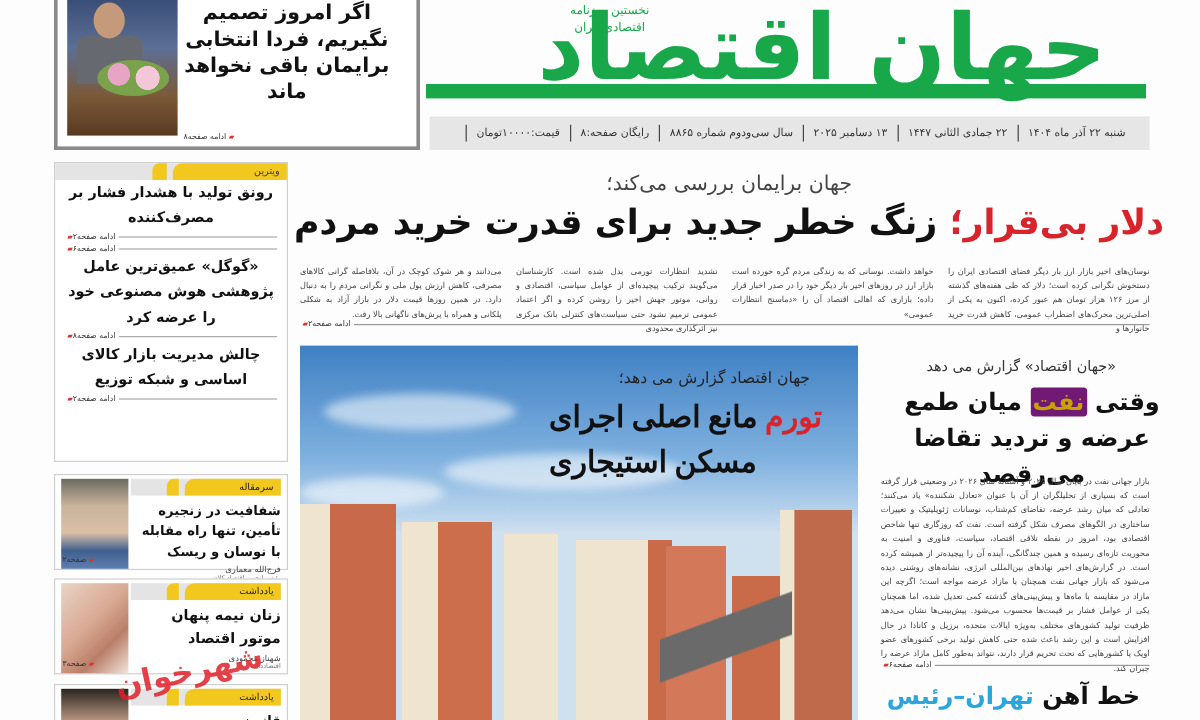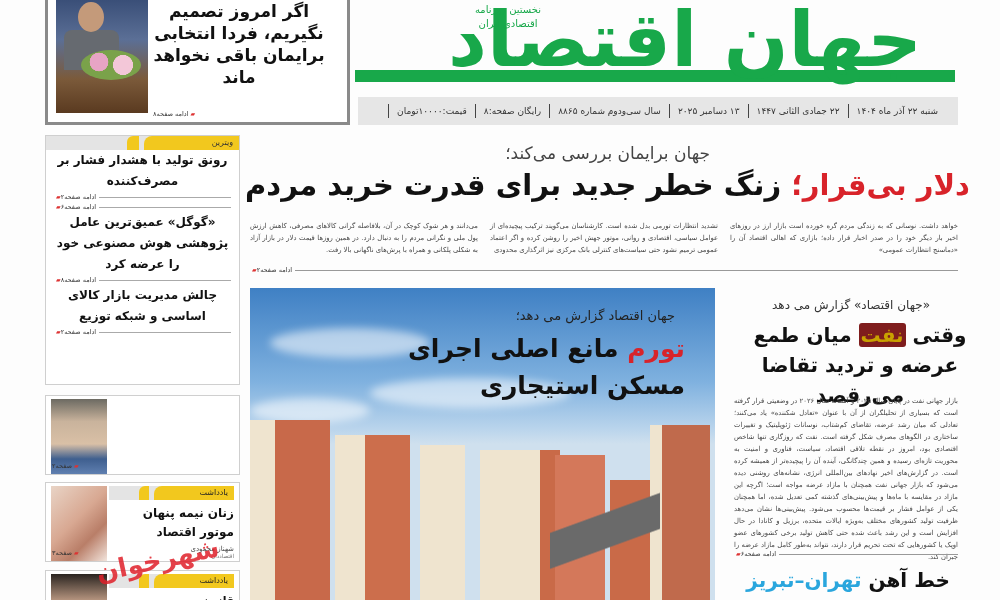--- a/index.html
+++ b/index.html
@@ -47,29 +47,29 @@
   .headline { position: absolute; right: 30px; top: 168px; font-size: 29px; font-weight: bold; color: #111; white-space: nowrap; letter-spacing: -0.5px; }
   .headline .red { color: #d8232a; }
   .lead-cols { position: absolute; left: 250px; top: 220px; width: 708px; height: 48px; display: flex; gap: 12px; direction: rtl; }
   .lead-cols p { flex: 1; font-size: 6.8px; line-height: 12px; color: #444; text-align: justify; }
   .lead-more { position: absolute; left: 250px; top: 266px; width: 708px; display: flex; align-items: center; gap: 3px; direction: ltr; }
   .lead-more .line { flex: 1; height: 1px; background: #999; }
   
   .main-photo { position: absolute; left: 250px; top: 288px; width: 465px; height: 312px; overflow: hidden; background: linear-gradient(180deg,#3f80c4 0%,#7fb1df 30%,#b9d4ec 45%,#cfe0ee 50%); }
   .cloud { position: absolute; background: rgba(255,255,255,0.55); border-radius: 50%; filter: blur(4px); }
   .photo-kicker { position: absolute; right: 40px; top: 20px; font-size: 13px; color: #222; }
-  .photo-title { position: absolute; right: 30px; top: 42px; font-size: 25px; line-height: 37px; font-weight: bold; color: #111; text-align: right; }
+  .photo-title { position: absolute; right: 30px; top: 42px; font-size: 25px; line-height: 37px; font-weight: bold; color: #111; text-align: left; font-family: Liberation Serif, serif; }
   .photo-title .red { color: #d8232a; }
   .bldg { position: absolute; bottom: 0; }
   .bldg .face { position:absolute; top:0; bottom:0; }
   .road { position:absolute; left:300px; bottom:0; width:110px; height:140px; background: linear-gradient(160deg, transparent 0 40%, #6a6a6a 41% 60%, transparent 61%); }
   
   .r-kicker { position: absolute; right: 70px; top: 298px; font-size: 12px; color: #333; }
   .r-title { position: absolute; right: 25px; top: 320px; width: 230px; font-size: 20px; line-height: 30px; font-weight: bold; color: #111; text-align: center; }
-  .r-title .hl { color: #c9a100; background: #7f1d1d; border-radius: 3px; padding: 0 2px; }
+  .r-title .hl { color: #c9a100; background: #701a75; border-radius: 3px; padding: 0 2px; }
   .r-body { position: absolute; left: 734px; top: 395px; width: 224px; font-size: 6.8px; line-height: 12px; color: #444; text-align: justify; }
   .r-more { position: absolute; left: 734px; top: 550px; width: 224px; display: flex; align-items: center; gap: 3px; direction: ltr; }
   .r-more .line { flex: 1; height: 1px; background: #999; }
   .rail-title { position: absolute; right: 50px; top: 568px; font-size: 20px; font-weight: bold; color: #111; white-space: nowrap; }
   .rail-title .blue { color: #2aa6dd; }
   .stamp { position: absolute; left: 95px; top: 545px; font-size: 26px; color: #e0202a; font-weight: bold; transform: rotate(-12deg); opacity: .85; }
 </style>
 </head>
 <body>
 
@@ -136,20 +136,29 @@
     <h3>چالش مدیریت بازار کالای اساسی و شبکه توزیع</h3>
     <div class="vitrin-more" style="direction:ltr">
         <span class="more">ادامه صفحه۲</span>
         <span class="line"></span>
       </div>
   </div>
 </div>
 
 <div class="op-box" style="top:395px;height:80px;">
   <div class="op-photo" style="background:linear-gradient(180deg,#6c6a62 0%,#c9b39c 30%,#d9c0a6 60%,#3f5f8f 80%,#5f7fb0 100%);"></div>
+  <div class="op-text">
+    <div class="cat-wrap">
+        <div class="cat2"></div>
+        <div class="cat">سرمقاله</div>
+      </div>
+    <div class="op-title">شفافیت در زنجیره تأمین، تنها راه مقابله با نوسان و ریسک</div>
+    <div class="op-author">فرج‌الله معماری</div>
+    <div class="op-role">رئیس انجمن اقتصاد کلان</div>
+  </div>
   <div class="op-page more">صفحه۲</div>
 </div>
 
 <div class="op-box" style="top:482px;height:80px;">
   <div class="op-photo" style="background:linear-gradient(135deg,#e9d4c6 0%,#d8a892 45%,#b97e68 70%,#f2e4dc 100%);"></div>
   <div class="op-text">
     <div class="cat-wrap">
         <div class="cat2"></div>
         <div class="cat">یادداشت</div>
       </div>
@@ -170,20 +179,21 @@
     <div class="op-title">قانون و</div>
   </div>
 </div>
 <div class="stamp">شهرخوان</div>
 
 <div class="kicker">جهان برایمان بررسی می‌کند؛</div>
 <div class="headline">
   <span class="red">دلار بی‌قرار؛</span><span> زنگ خطر جدید برای قدرت خرید مردم</span>
 </div>
 <div class="lead-cols">
+  <p>نوسان‌های اخیر بازار ارز بار دیگر فضای اقتصادی ایران را دستخوش نگرانی کرده است؛ دلار که طی هفته‌های گذشته از مرز ۱۲۶ هزار تومان هم عبور کرده، اکنون به یکی از اصلی‌ترین محرک‌های اضطراب عمومی، کاهش قدرت خرید خانوارها و</p>
   <p>خواهد داشت. نوسانی که به زندگی مردم گره خورده است بازار ارز در روزهای اخیر بار دیگر خود را در صدر اخبار قرار داده؛ بازاری که اهالی اقتصاد آن را «دماسنج انتظارات عمومی»</p>
   <p>تشدید انتظارات تورمی بدل شده است. کارشناسان می‌گویند ترکیب پیچیده‌ای از عوامل سیاسی، اقتصادی و روانی، موتور جهش اخیر را روشن کرده و اگر اعتماد عمومی ترمیم نشود حتی سیاست‌های کنترلی بانک مرکزی نیز اثرگذاری محدودی</p>
   <p>می‌دانند و هر شوک کوچک در آن، بلافاصله گرانی کالاهای مصرفی، کاهش ارزش پول ملی و نگرانی مردم را به دنبال دارد. در همین روزها قیمت دلار در بازار آزاد به شکلی پلکانی و همراه با پرش‌های ناگهانی بالا رفت.</p>
 </div>
 <div class="lead-more">
   <span class="more">ادامه صفحه۲</span>
     <span class="line"></span>
 </div>
 
 <div class="main-photo">
@@ -218,14 +228,14 @@
 <div class="r-title">
   <span>وقتی </span><span class="hl">نفت</span><span> میان طمع عرضه و تردید تقاضا می‌رقصد</span>
 </div>
 <div class="r-body">بازار جهانی نفت در پایان سال ۲۰۲۵ و آستانه سال ۲۰۲۶ در وضعیتی قرار گرفته است که بسیاری از تحلیلگران از آن با عنوان «تعادل شکننده» یاد می‌کنند؛ تعادلی که میان رشد عرضه، تقاضای کم‌شتاب، نوسانات ژئوپلیتیک و تغییرات ساختاری در الگوهای مصرف شکل گرفته است. نفت که روزگاری تنها شاخص اقتصادی بود، امروز در نقطه تلاقی اقتصاد، سیاست، فناوری و امنیت به محوریت تازه‌ای رسیده و همین چندگانگی، آینده آن را پیچیده‌تر از همیشه کرده است. در گزارش‌های اخیر نهادهای بین‌المللی انرژی، نشانه‌های روشنی دیده می‌شود که بازار جهانی نفت همچنان با مازاد عرضه مواجه است؛ اگرچه این مازاد در مقایسه با ماه‌ها و پیش‌بینی‌های گذشته کمی تعدیل شده، اما همچنان یکی از عوامل فشار بر قیمت‌ها محسوب می‌شود. پیش‌بینی‌ها نشان می‌دهد ظرفیت تولید کشورهای مختلف به‌ویژه ایالات متحده، برزیل و کانادا در حال افزایش است و این رشد باعث شده حتی کاهش تولید برخی کشورهای عضو اوپک یا کشورهایی که تحت تحریم قرار دارند، نتواند به‌طور کامل مازاد عرضه را جبران کند.</div>
 <div class="r-more">
   <span class="more">ادامه صفحه۶</span>
     <span class="line"></span>
 </div>
 
 <div class="rail-title">
-  <span>خط آهن </span><span class="blue">تهران–تبریز</span>
+  <span>خط آهن </span><span class="blue">تهران–رئیس</span>
 </div>
 
 </body></html>

